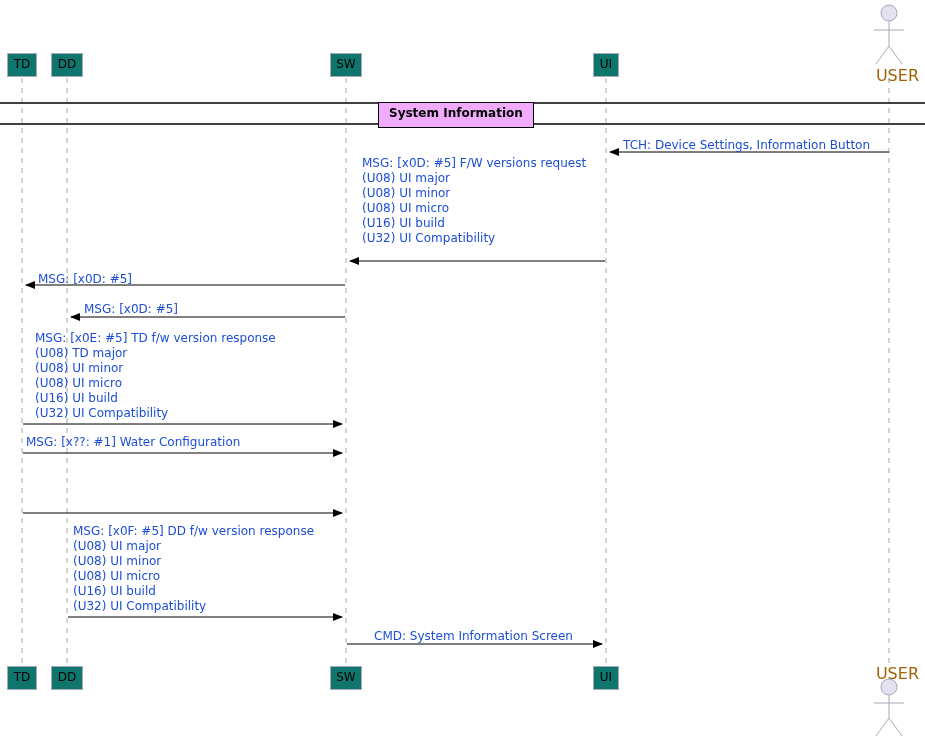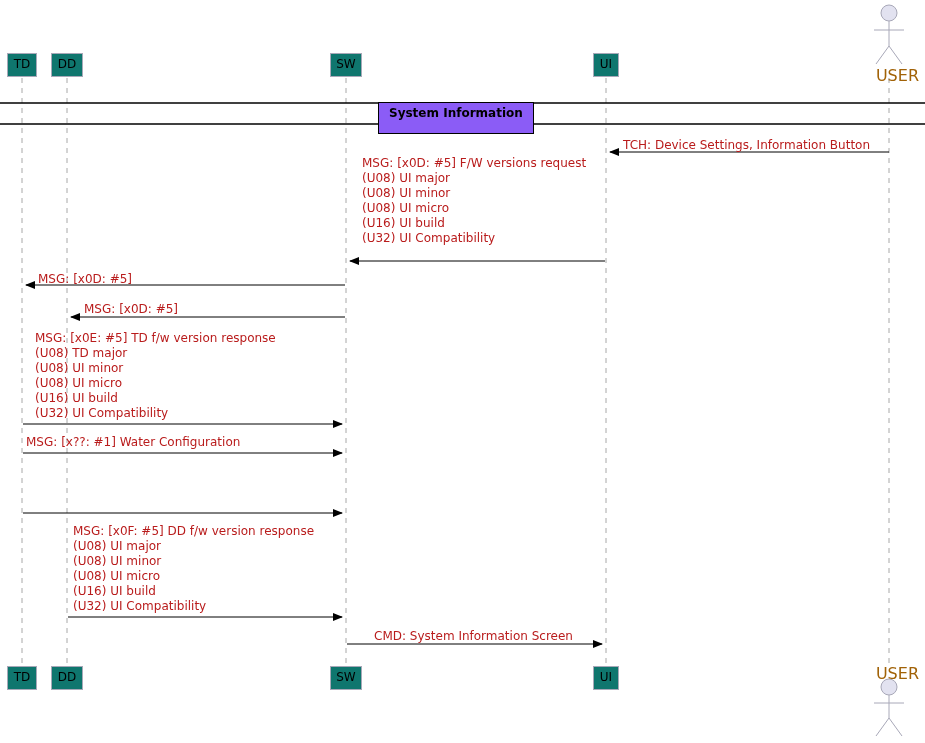--- a/index.html
+++ b/index.html
@@ -39,37 +39,37 @@
   .actor-label {
     position: absolute;
     font-family: "DejaVu Sans", sans-serif;
     font-size: 16px;
     color: #a16207;
     text-align: right;
     white-space: nowrap;
   }
   .group-header {
     position: absolute;
-    background: #8b5cf6;
+    background: #f0abfc;
     border: 1px solid #000000;
     box-sizing: border-box;
     font-family: "DejaVu Sans", sans-serif;
     font-size: 12px;
     font-weight: bold;
     color: #000000;
     text-align: center;
     line-height: 20px;
-    height: 32px;
+    height: 26px;
     padding: 0 10px;
   }
   .msg-label {
     position: absolute;
     font-family: "DejaVu Sans", sans-serif;
     font-size: 12px;
-    color: #b91c1c;
+    color: #1d4ed8;
     white-space: pre;
     line-height: 15px;
   }
 </style>
 </head>
 <body>
 
 <div id="diagram">
 
   <svg width="925" height="743">

